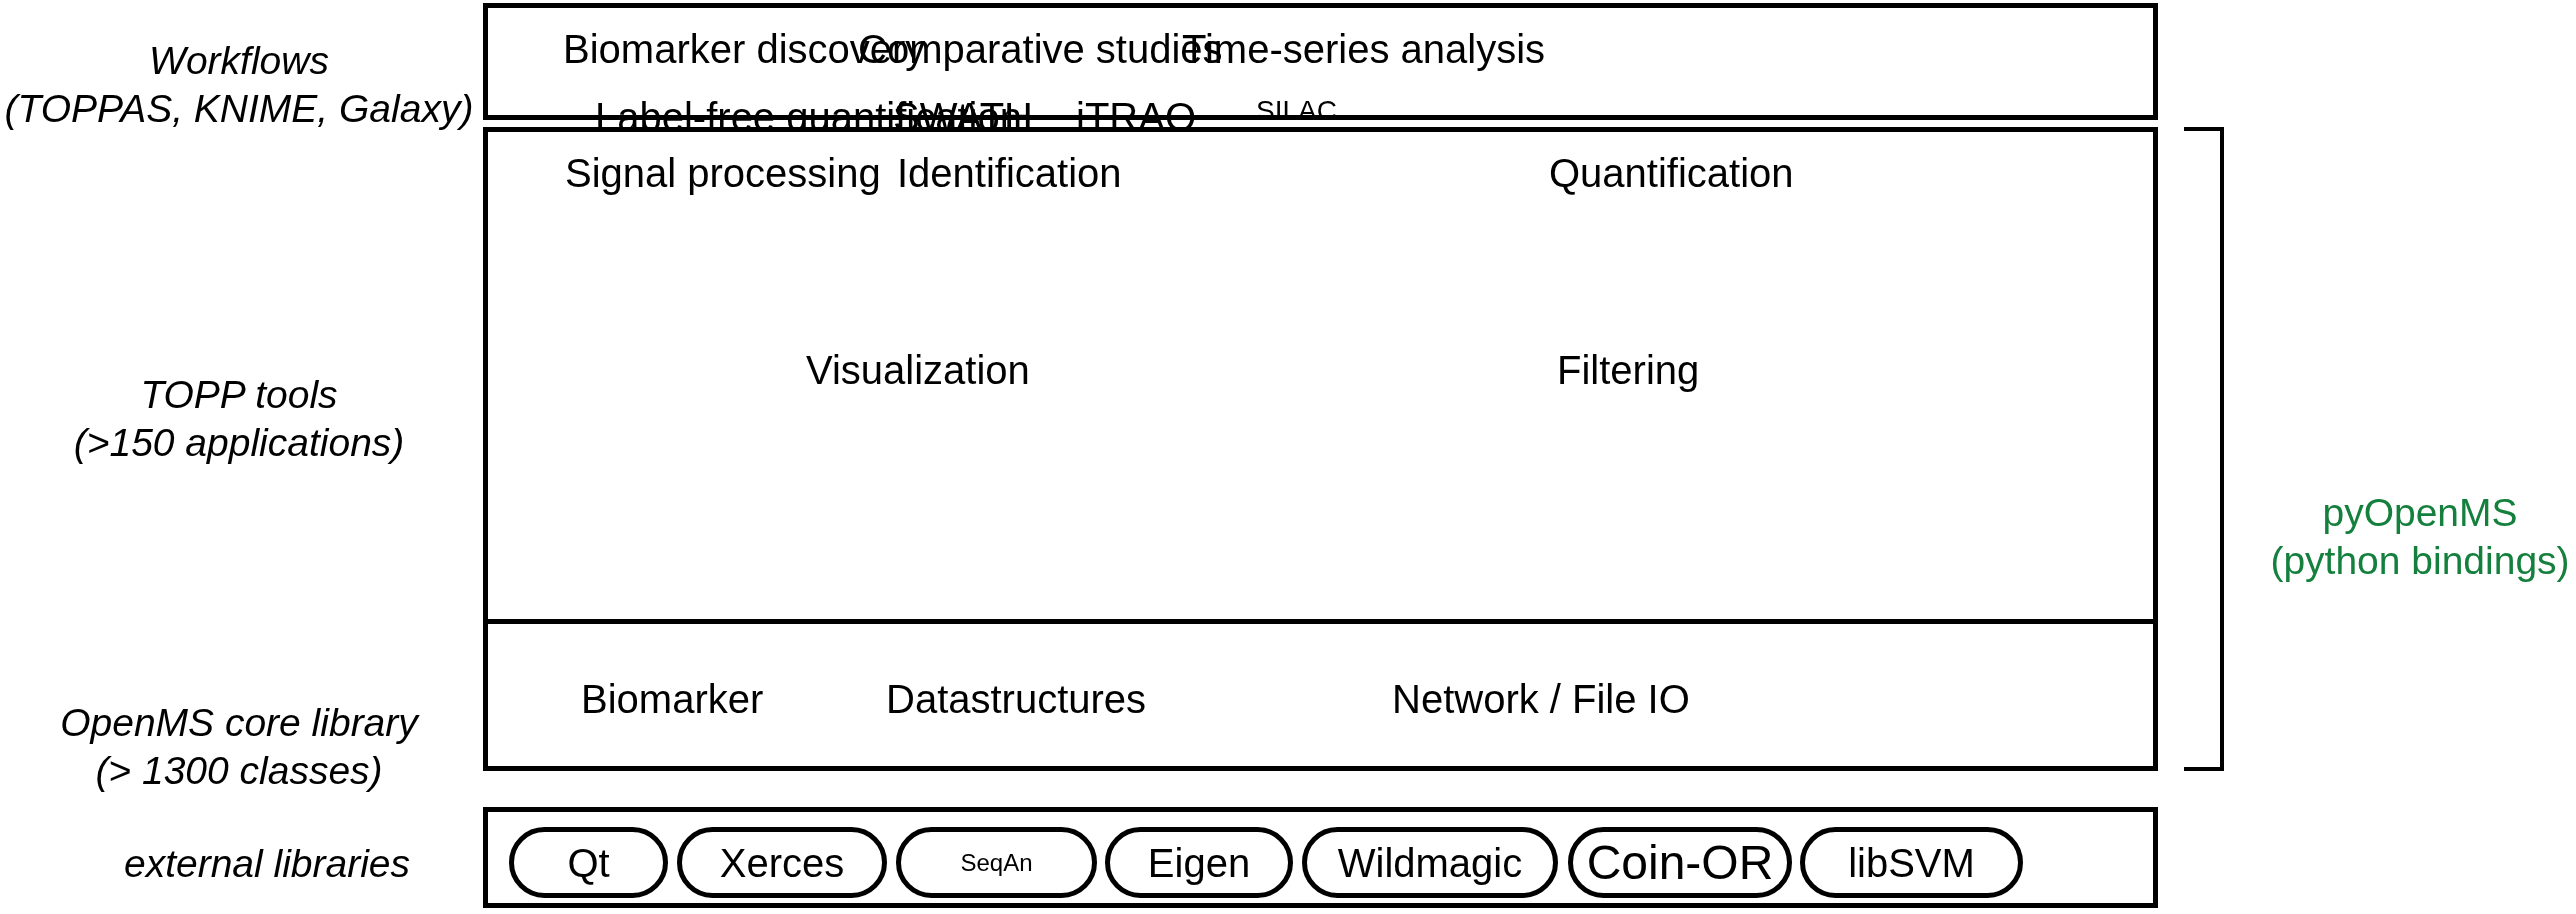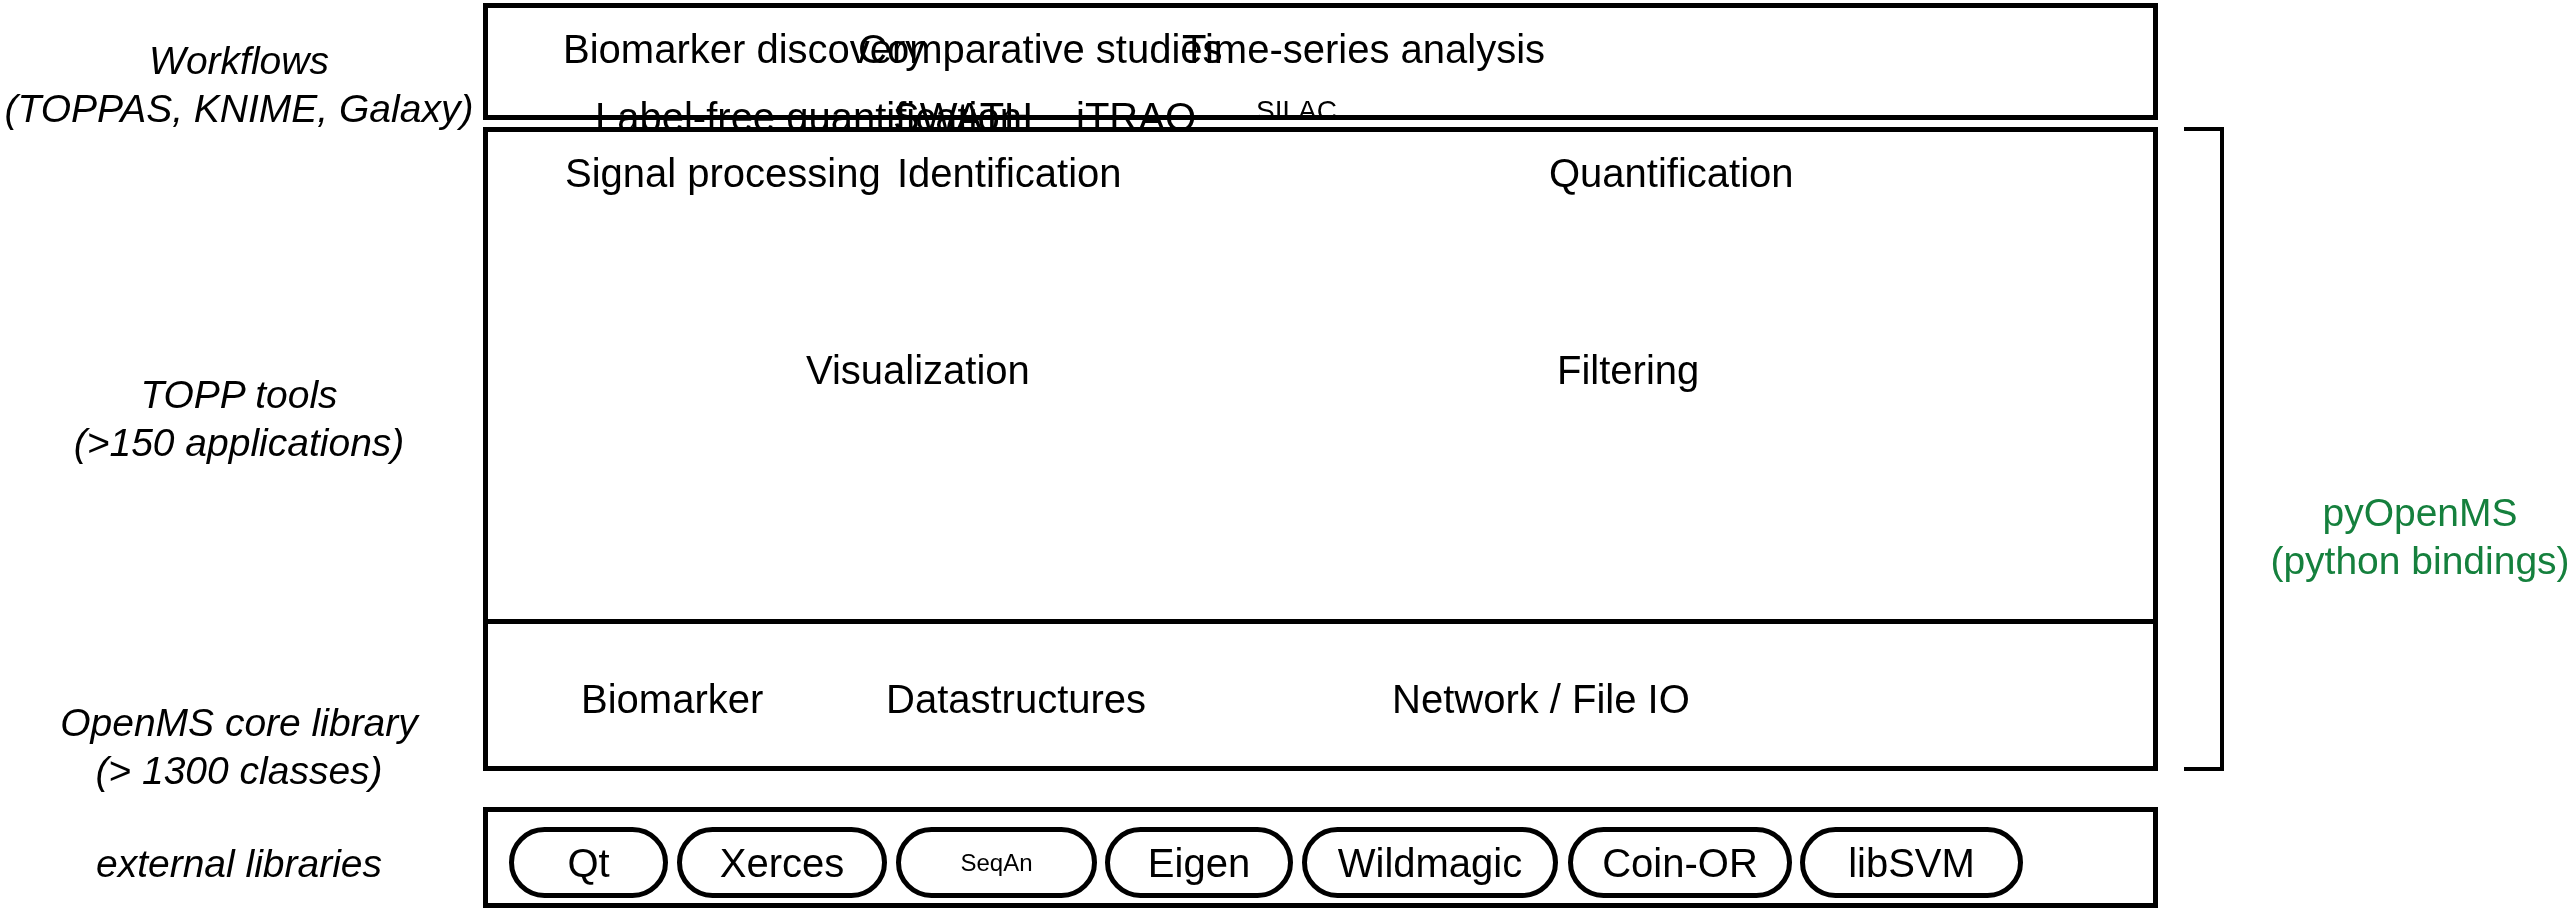--- a/index.html
+++ b/index.html
@@ -117,31 +117,31 @@
     <span class="ln">OpenMS core library</span>
     <span class="ln">(&gt; 1300 classes)</span>
   </div>
 
   <div class="stack-box" style="left:483px; top:619px; width:1675px; height:152px;">
     <div class="box-item" style="left:93px; top:55px; font-size:40px;">Biomarker</div>
     <div class="box-item" style="left:398px; top:55px; font-size:40px;">Datastructures</div>
     <div class="box-item" style="left:904px; top:55px; font-size:40px;">Network / File IO</div>
   </div>
 
-  <div class="row-label" style="left:0px; top:840px; width:478px; font-size:39px;">
+  <div class="row-label" style="left:0px; top:840px; width:478px; font-size:39px;padding-left:28px;">
     <span class="ln">external libraries</span>
   </div>
 
   <div class="stack-box" style="left:483px; top:807px; width:1675px; height:101px;">
     <div class="pill" style="left:21px; top:15px; width:159px; height:71px; font-size:40px;">Qt</div>
     <div class="pill" style="left:189px; top:15px; width:210px; height:71px; font-size:40px;">Xerces</div>
     <div class="pill" style="left:408px; top:15px; width:201px; height:71px; font-size:24px;">SeqAn</div>
     <div class="pill" style="left:617px; top:15px; width:188px; height:71px; font-size:40px;">Eigen</div>
     <div class="pill" style="left:814px; top:15px; width:256px; height:71px; font-size:40px;">Wildmagic</div>
-    <div class="pill" style="left:1080px; top:15px; width:224px; height:71px; font-size:40px;">Coin-OR</div>
+    <div class="pill" style="left:1080px; top:15px; width:224px; height:71px; font-size:48px;">Coin-OR</div>
     <div class="pill" style="left:1312px; top:15px; width:223px; height:71px; font-size:40px;">libSVM</div>
   </div>
 
   <div class="bracket" style="left:2184px; top:127px; width:40px; height:644px;"></div>
 
   <div class="bracket-label" style="left:2264px; top:489px; width:312px; font-size:39px;">
     <span class="ln">pyOpenMS</span>
     <span class="ln">(python bindings)</span>
   </div>
 

